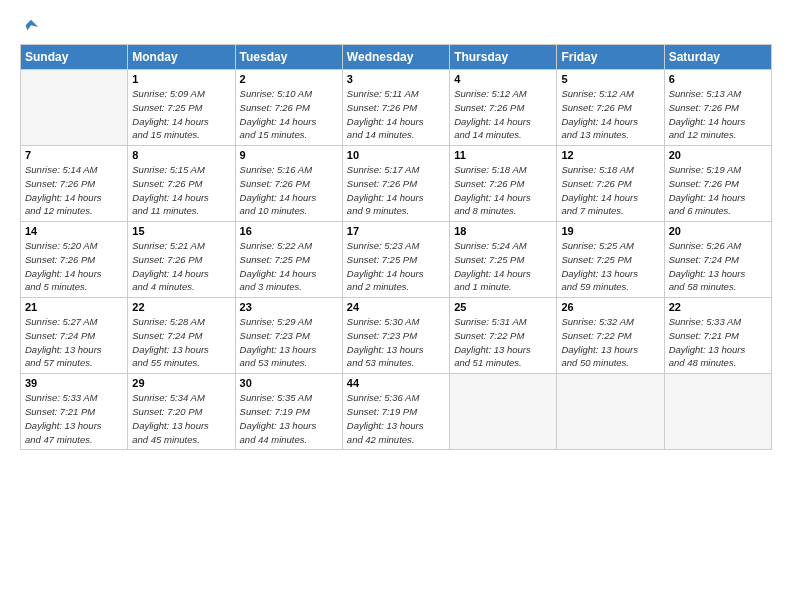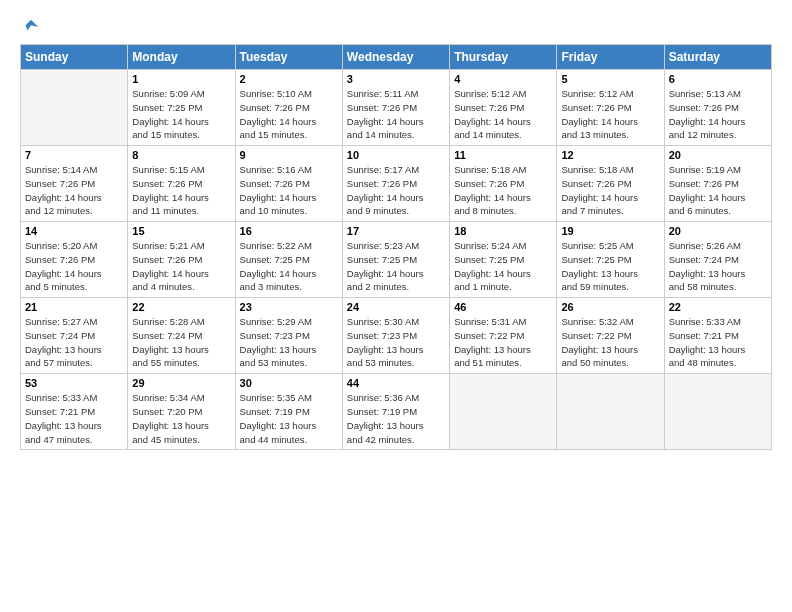--- a/index.html
+++ b/index.html
@@ -79,20 +79,21 @@
     }
     .cell-date {
       font-weight: bold;
       font-size: 11px;
       margin-bottom: 2px;
     }
     .cell-info {
       font-size: 9.5px;
       color: #333;
       line-height: 1.45;
+      font-style: italic;
     }
     .row-shade td {
       background: #f0f0f0;
     }
   </style>
 </head>
 <body>
 
 <div class="page">
   <div class="header">
@@ -224,35 +225,35 @@
           </td>
           <td>
             <div class="cell-date">23</div>
             <div class="cell-info">Sunrise: 5:29 AM<br>Sunset: 7:23 PM<br>Daylight: 13 hours<br>and 53 minutes.</div>
           </td>
           <td>
             <div class="cell-date">24</div>
             <div class="cell-info">Sunrise: 5:30 AM<br>Sunset: 7:23 PM<br>Daylight: 13 hours<br>and 53 minutes.</div>
           </td>
           <td>
-            <div class="cell-date">46</div>
+            <div class="cell-date">25</div>
             <div class="cell-info">Sunrise: 5:31 AM<br>Sunset: 7:22 PM<br>Daylight: 13 hours<br>and 51 minutes.</div>
           </td>
           <td>
             <div class="cell-date">26</div>
             <div class="cell-info">Sunrise: 5:32 AM<br>Sunset: 7:22 PM<br>Daylight: 13 hours<br>and 50 minutes.</div>
           </td>
           <td>
             <div class="cell-date">22</div>
             <div class="cell-info">Sunrise: 5:33 AM<br>Sunset: 7:21 PM<br>Daylight: 13 hours<br>and 48 minutes.</div>
           </td>
         </tr>
         <tr>
           <td>
-            <div class="cell-date">53</div>
+            <div class="cell-date">39</div>
             <div class="cell-info">Sunrise: 5:33 AM<br>Sunset: 7:21 PM<br>Daylight: 13 hours<br>and 47 minutes.</div>
           </td>
           <td>
             <div class="cell-date">29</div>
             <div class="cell-info">Sunrise: 5:34 AM<br>Sunset: 7:20 PM<br>Daylight: 13 hours<br>and 45 minutes.</div>
           </td>
           <td>
             <div class="cell-date">30</div>
             <div class="cell-info">Sunrise: 5:35 AM<br>Sunset: 7:19 PM<br>Daylight: 13 hours<br>and 44 minutes.</div>
           </td>

